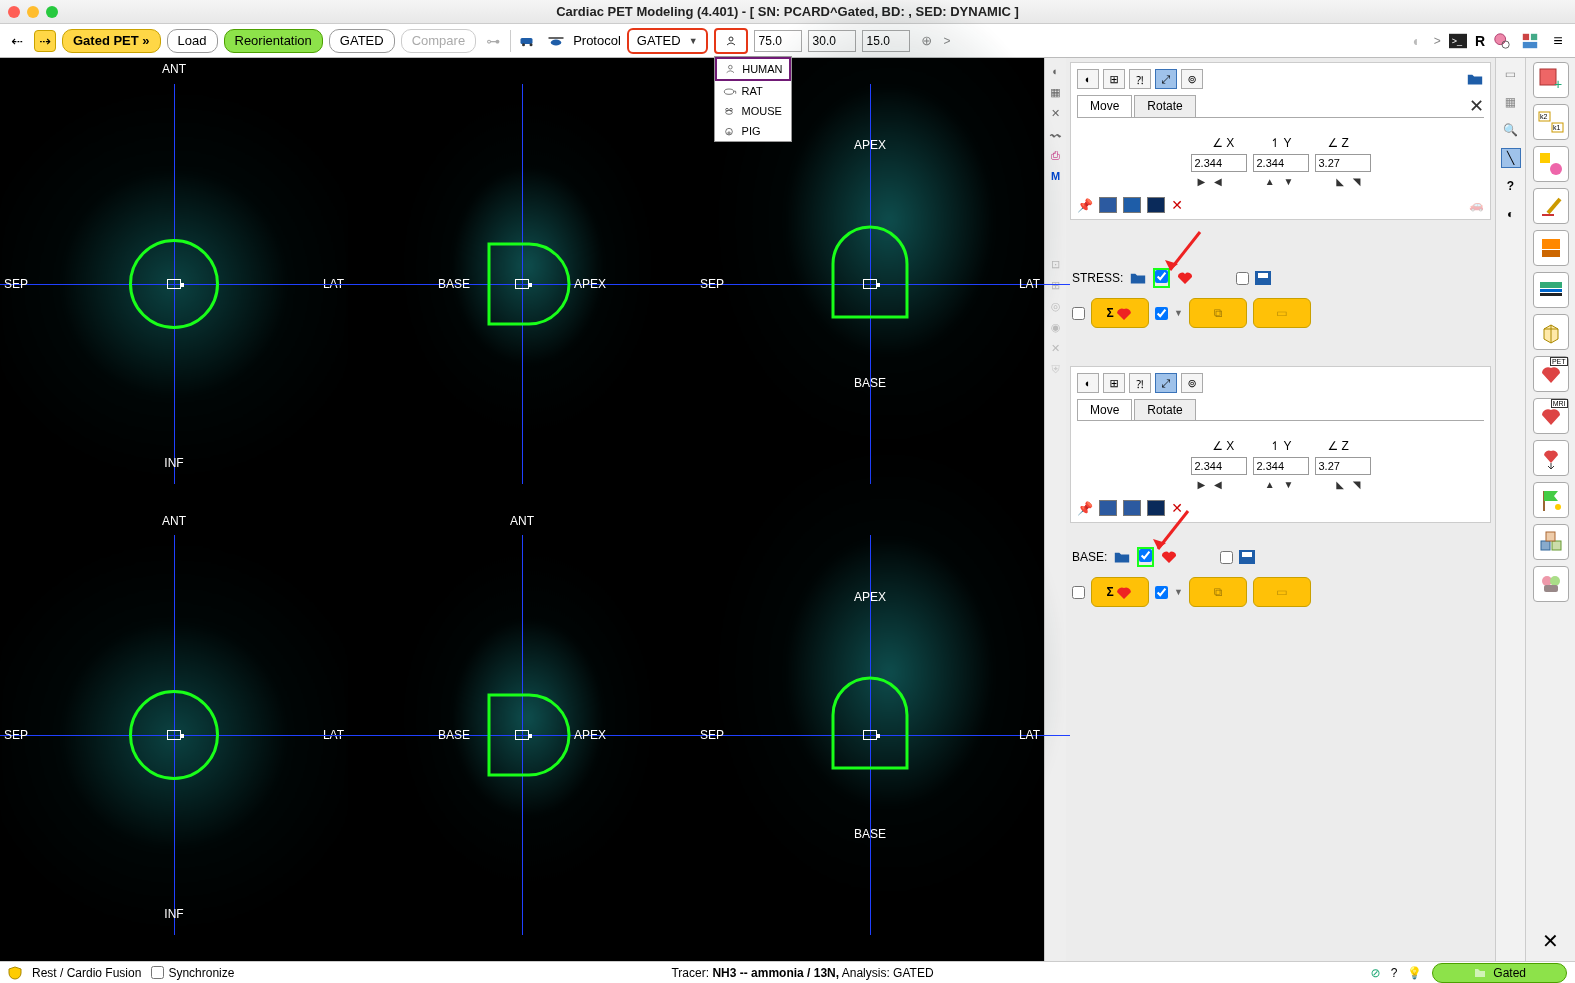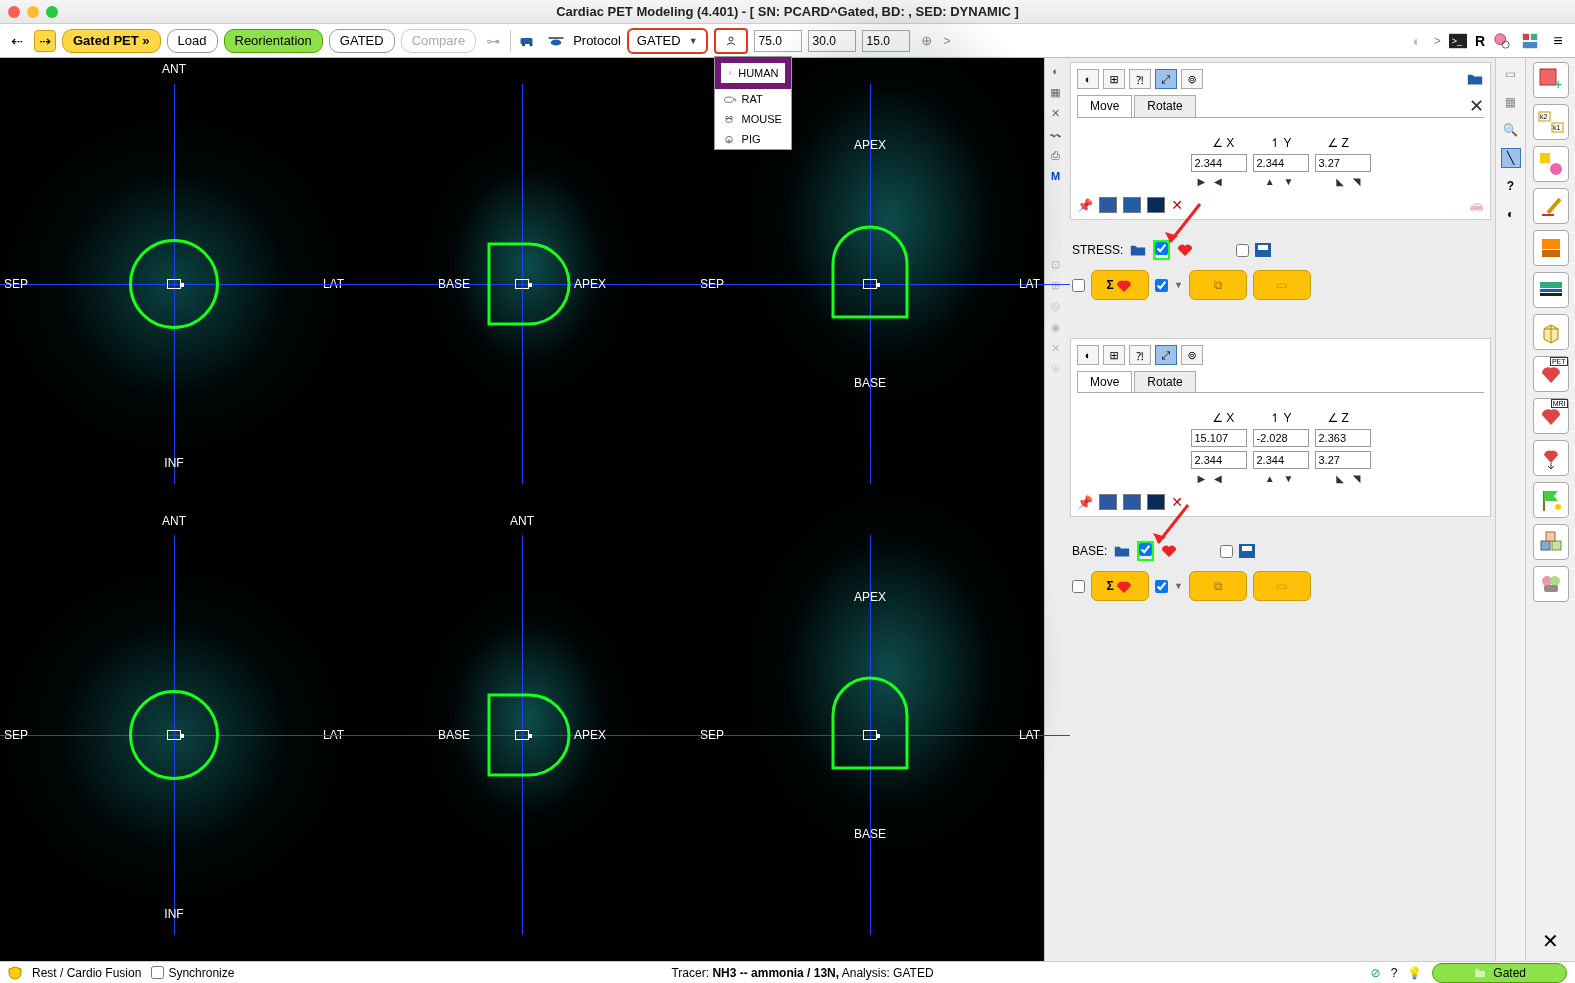--- a/index.html
+++ b/index.html
@@ -23,21 +23,21 @@
 .num-in { width: 48px; height: 22px; border: 1px solid #aaa; font-size: 12px; padding-left: 4px; }
 .toolbar-spacer { flex: 1; }
 .sel-gated { border: 2px solid #e63717; border-radius: 6px; padding: 3px 8px; display: inline-flex; align-items: center; gap: 8px; font-size: 13px; background: #fff; height: 26px; }
 .sel-gated .tri { font-size: 9px; color: #444; }
 
 
 .species-wrap { position: relative; }
 .species-btn { border: 2px solid #e63717; width: 34px; height: 26px; display: flex; align-items: center; justify-content: center; background: #fff; border-radius: 4px; }
 .species-menu { position: absolute; left: 0; top: 28px; width: 78px; border: 1px solid #999; background: #fff; z-index: 50; }
 .species-item { padding: 4px 6px; font-size: 11px; display: flex; align-items: center; gap: 5px; cursor: pointer; }
-.species-item.highlighted { border: 6px solid #701a75; }
+.species-item.highlighted { border: 2px solid #701a75; }
 .species-svg { width: 16px; height: 12px; }
 
 
 .main { display: flex; height: calc(100% - 24px - 34px - 22px); }
 .views { width: 1044px; height: 100%; background: #f97316; position: relative; }
 .rcontrols { flex: 1; display: flex; flex-direction: column; }
 
 .far-right { width: 50px; background: #f0f0f0; border-left: 1px solid #ccc; display: flex; flex-direction: column; align-items: center; gap: 6px; padding-top: 4px; }
 .far-right .fbtn { width: 36px; height: 36px; border: 1px solid #aaa; border-radius: 4px; background: #fff; display:flex;align-items:center;justify-content:center; cursor:pointer; }
 
@@ -68,21 +68,21 @@
 .sub-tabs .stab.sel { background: #fff; }
 .xyz-row { display:flex; justify-content:center; gap: 36px; margin-top: 18px; font-size:12px; }
 .xyz-inputs { display:flex; justify-content:center; gap: 6px; margin-top: 4px; }
 .xyz-inputs input { width: 56px; height: 18px; font-size: 11px; border:1px solid #999; text-align:left; padding-left:3px; }
 .tri-row { display:flex; justify-content:center; gap:40px; margin-top:4px; font-size:10px; color:#333; }
 .tri-row span {letter-spacing: 3px;}
 .btn-row { display:flex; gap:6px; margin-top:10px; align-items:center; }
 .btn-row .sq { width:18px; height:16px; border:1px solid #777; background:#2c5aa0; cursor:pointer; }
 .btn-row .sqx { background:transparent; border:none; color:#c00; font-size:14px; width:14px; }
 
-.stress-row { display:flex; align-items:center; gap:6px; margin: 16px 6px 6px 6px; font-size:12px; position:relative; }
+.stress-row { display:flex; align-items:center; gap:6px; margin: 44px 6px 6px 6px; font-size:12px; position:relative; }
 .arrow-svg { position:absolute; width:40px; height:45px; pointer-events:none; }
 .yell-row { display:flex; gap:6px; align-items:center; margin:4px 6px; }
 .yell { width:58px; height:30px; background:#ffc107; border:1px solid #c9a000; border-radius:6px; display:flex;align-items:center;justify-content:center; cursor:pointer; }
 .chk { width:13px; height:13px; }
 .green-hl { border:2px solid #19ff19; padding:0px; }
 
 .rest-area { margin-top: 20px; }
 
 
 .status { position:absolute; bottom:0; left:0; right:0; height:22px; background:#fff; border-top:1px solid #ccc; display:flex; align-items:center; padding:0 8px; font-size:12px; gap:10px; }
@@ -435,25 +435,20 @@
       <div class="sub-tabs">
         <div class="stab sel">Move</div>
         <div class="stab">Rotate</div>
       </div>
       <div class="xyz-row">
         <span>∠ <span>X</span></span>
         <span>↿ <span>Y</span></span>
         <span>∠ <span>Z</span></span>
       </div>
       <div class="xyz-inputs">
-        <input value="15.107" style="">
-        <input value="-2.028" style="">
-        <input value="2.363" style="">
-      </div>
-      <div class="xyz-inputs">
         <input value="2.344" style="">
         <input value="2.344" style="">
         <input value="3.27" style="">
       </div>
       <div class="tri-row">
         <span>▶ ◀</span>
         <span>▲ ▼</span>
         <span>◣ ◥</span>
       </div>
       <div class="btn-row">

